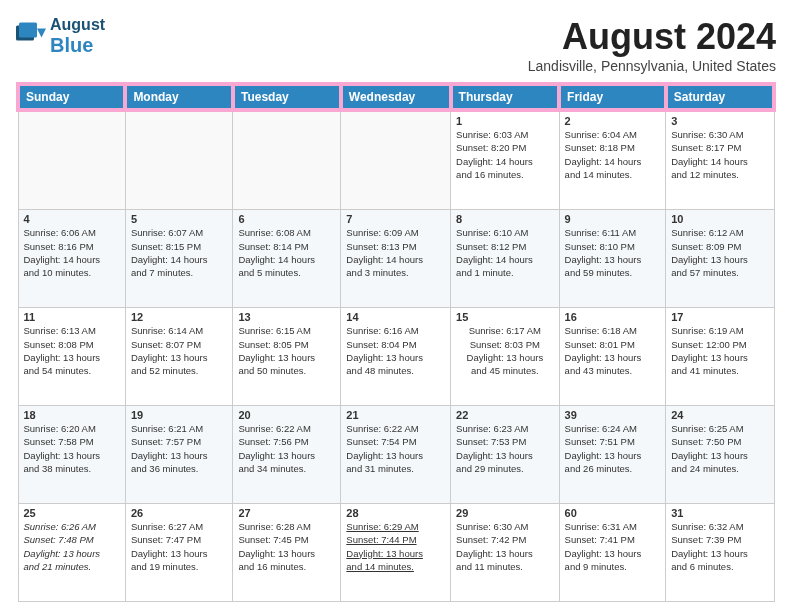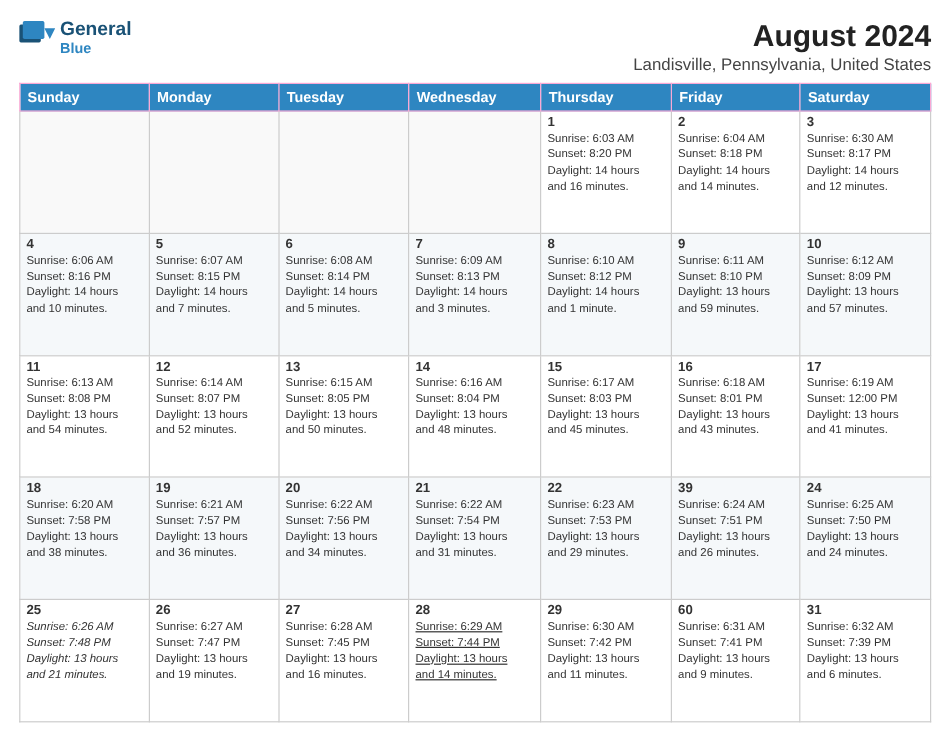--- a/index.html
+++ b/index.html
@@ -36,41 +36,41 @@
     .logo-icon {
       width: 30px;
       height: 28px;
       margin-right: 4px;
       position: relative;
     }
     .title-area {
       text-align: right;
     }
     .month-title {
-      font-size: 25px;
+      font-size: 36px;
       font-weight: bold;
       color: #222;
     }
     .location {
       font-size: 14px;
       color: #444;
     }
     .calendar-table {
       width: 100%;
       border-collapse: collapse;
       flex: 1;
     }
     .calendar-table th {
       background: #2e86c1;
       color: #fff;
       font-size: 12px;
       font-weight: bold;
       padding: 4px 6px;
       text-align: left;
-      border: 1px solid #f9a8d4;
+      border: 4px solid #f9a8d4;
     }
     .calendar-table td {
       border: 1px solid #ccc;
       vertical-align: top;
       padding: 3px 5px;
       width: 113px;
       font-size: 10px;
       color: #333;
       background: #fff;
     }
@@ -97,22 +97,22 @@
 
 <div class="page">
   <div class="header">
     <div class="logo">
       <svg class="logo-icon" viewBox="0 0 40 36" width="40" height="36">
         <rect x="0" y="4" width="24" height="20" rx="2" fill="#1a5276"></rect>
         <rect x="4" y="0" width="24" height="20" rx="2" fill="#2e86c1"></rect>
         <polygon points="28,8 40,8 34,20" fill="#2e86c1"></polygon>
       </svg>
       <div style="display:flex;flex-direction:column;line-height:1.1;">
-        <span class="logo-text" style="color:#1a5276;font-size:16px;font-weight:bold;">General</span>
-        <span class="logo-text" style="color:#2e86c1;font-size:12px;font-weight:bold;">Blue</span>
+        <span class="logo-text" style="color:#1a5276;font-size:16px;font-weight:bold;">August</span>
+        <span class="logo-text" style="color:#2e86c1;font-size:20px;font-weight:bold;">Blue</span>
       </div>
     </div>
     <div class="title-area">
       <div class="month-title">August 2024</div>
       <div class="location">Landisville, Pennsylvania, United States</div>
     </div>
   </div>
 
   <table class="calendar-table">
     <thead>
@@ -230,21 +230,21 @@
           </td>
           <td>
             <span class="day-number">14</span>
             <div class="day-info" style="white-space: pre-line;">Sunrise: 6:16 AM
 Sunset: 8:04 PM
 Daylight: 13 hours
 and 48 minutes.</div>
           </td>
           <td>
             <span class="day-number">15</span>
-            <div class="day-info" style="white-space: pre-line;">Sunrise: 6:17 AM
+            <div class="day-info" style="white-space: pre-line; text-align: center;">Sunrise: 6:17 AM
 Sunset: 8:03 PM
 Daylight: 13 hours
 and 45 minutes.</div>
           </td>
           <td>
             <span class="day-number">16</span>
             <div class="day-info" style="white-space: pre-line;">Sunrise: 6:18 AM
 Sunset: 8:01 PM
 Daylight: 13 hours
 and 43 minutes.</div>

